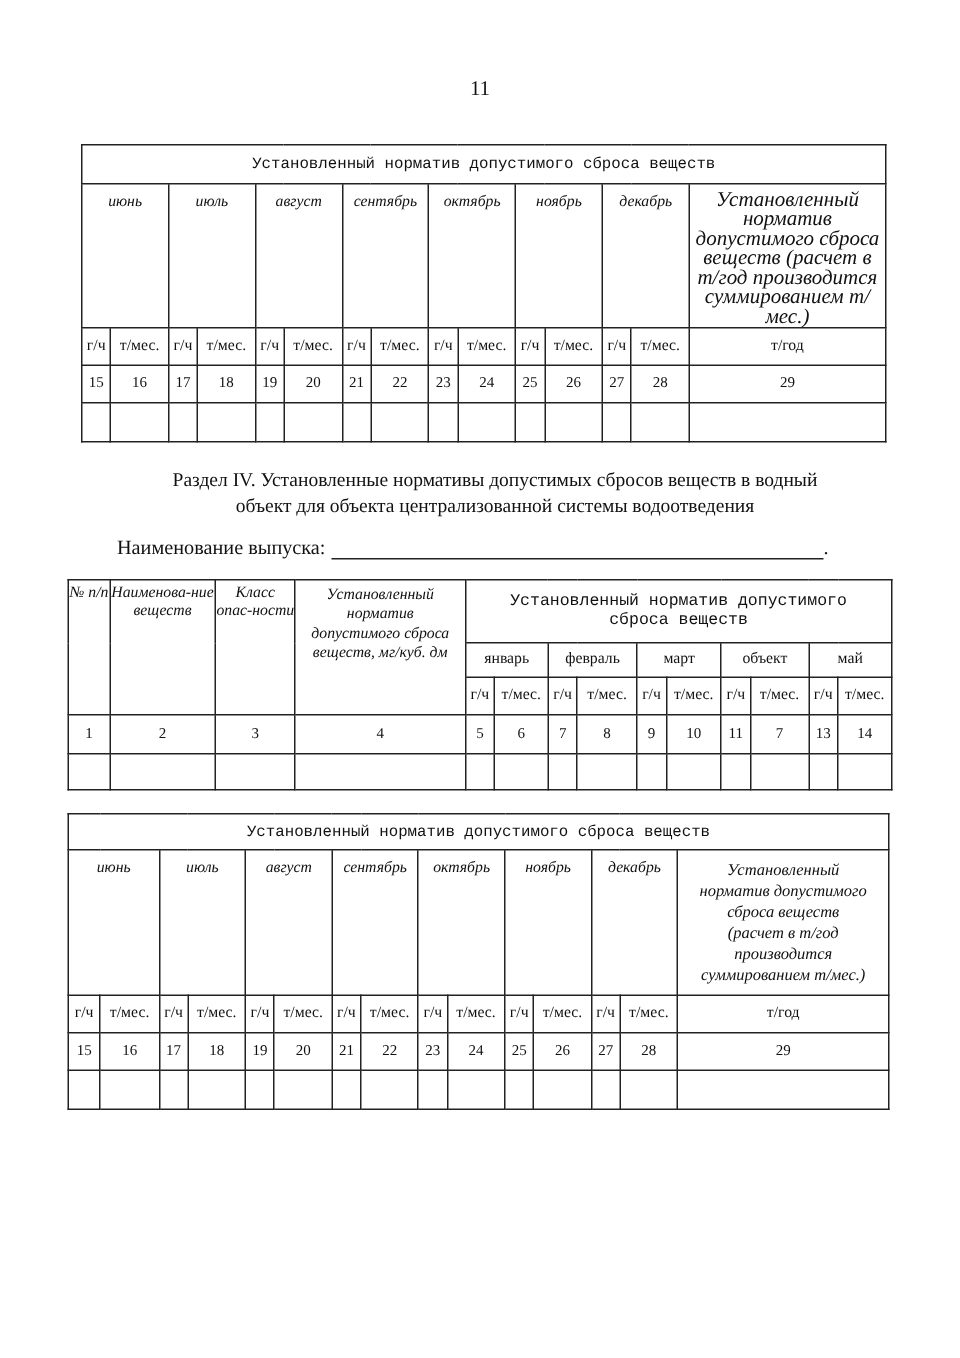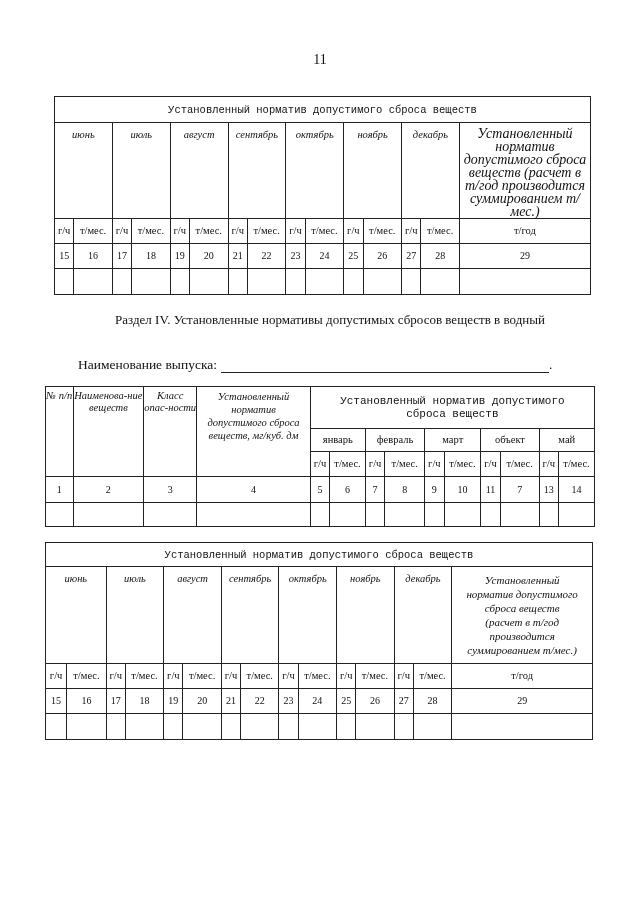--- a/index.html
+++ b/index.html
@@ -103,20 +103,21 @@
         <td></td>
     <td></td>
         <td></td>
     <td></td>
   </tr>
 </tbody>
   </table>
 
 <div class="section-title">
   <div>Раздел IV. Установленные нормативы допустимых сбросов веществ в водный</div>
+  <div>объект для объекта централизованной системы водоотведения</div>
 </div>
 
 <div class="release-line">
   <span>Наименование выпуска:</span><span class="blank"></span><span>.</span>
 </div>
 
 <table class="grid" style="left:45px; top:386px; width:550px;">
   <colgroup>
     <col style="width:27px">
       <col style="width:69px">

